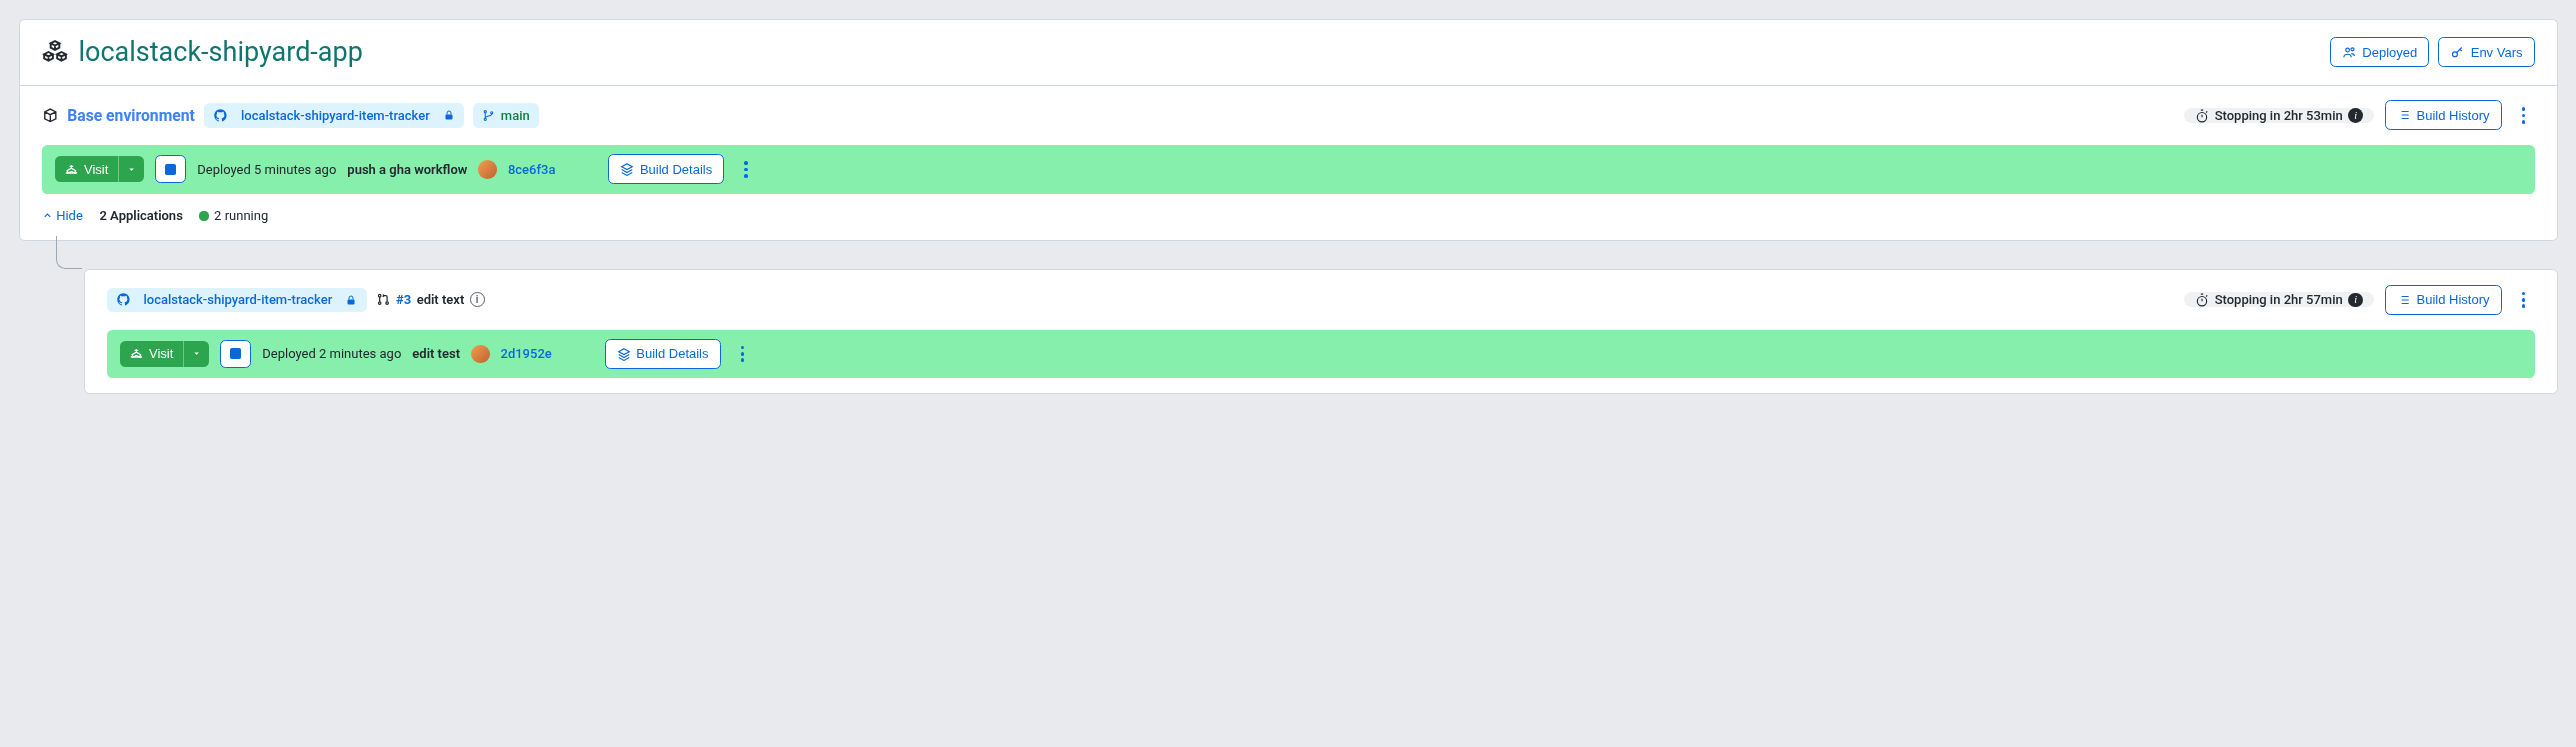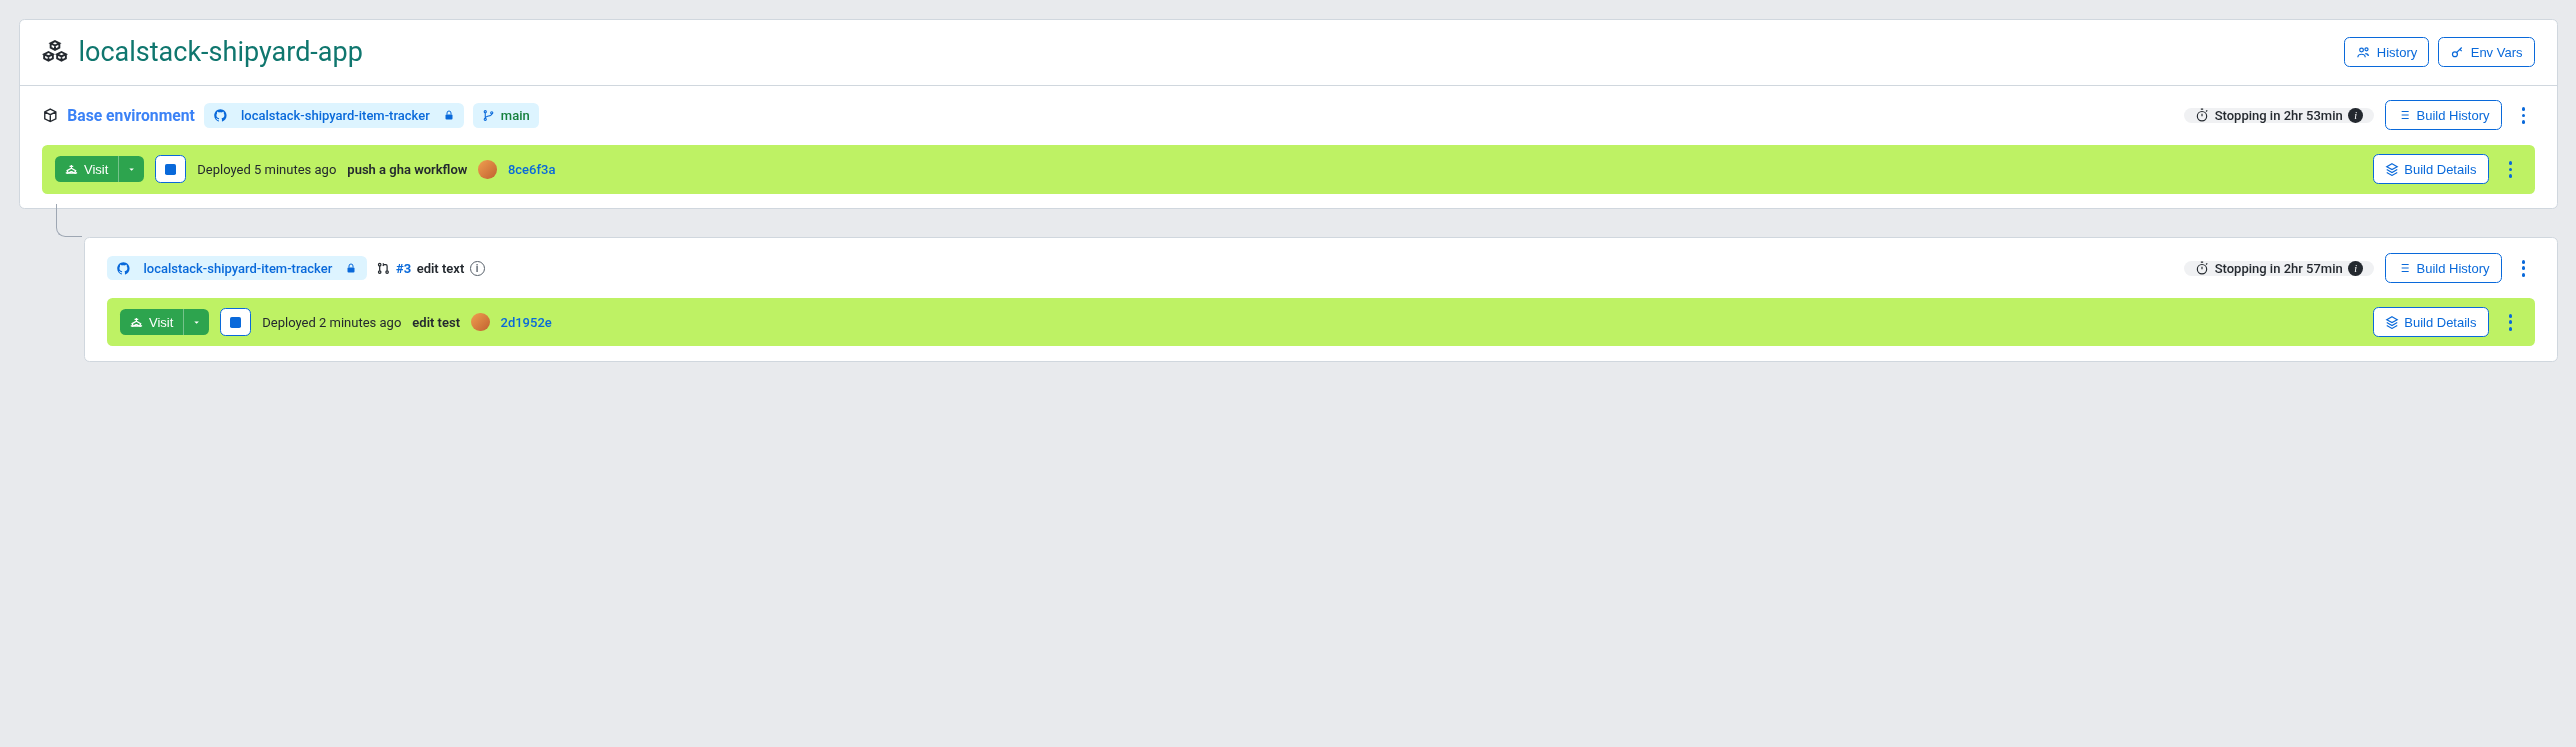--- a/index.html
+++ b/index.html
@@ -101,21 +101,21 @@
     align-items:center;justify-content:center;
     font-size:10.2px;color:#57606a;
   }
   .env-right {
     display: flex;
     align-items: center;
     gap: 11px;
   }
   .stopping-chip {
     display: inline-flex;
-    align-items: center;
+    align-items: flex-end;
     gap: 5.5px;
     background: #f0f1f3;
     color: #24292f;
     padding: 0 11px;
     border-radius: 922px;
     font-weight: 500;
   }
   .info-dark {
     display:inline-flex;
     width:14.8px;height:14.8px;
@@ -129,26 +129,27 @@
   }
   .kebab {
     width: 22px; height: 22px;
     display:flex;flex-direction:column;
     align-items:center;justify-content:center;
     gap:2.8px;cursor:pointer;
   }
   .kebab span{width:3.7px;height:3.7px;background:#0969da;border-radius:50%;}
   .deploy-row {
     margin: 0 22px 14.8px 22px;
-    background: #bef264;
+    background: #86efac;
     border-radius: 5.5px;
     padding: 9.2px 13px;
     display: flex;
     align-items: center;
-    justify-content: space-between;
+    justify-content: flex-start;
+    gap: 10px;
   }
   .deploy-left { display:flex; align-items:center; gap:11px; }
   .visit-group { display:flex; align-items:stretch; }
   .visit-btn {
     display:inline-flex;align-items:center;gap:5.5px;
     background:#2da44e;color:#fff;border:none;
     padding:5.5px 9.2px;font-weight:500;font-size:13px;
     border-radius:5.5px 0 0 5.5px;cursor:pointer;
   }
   .visit-caret {
@@ -218,21 +219,21 @@
       <span class="app-title">localstack-shipyard-app</span>
     </div>
     <div class="header-actions">
       <button class="btn-outline">
         <svg width="14.8" height="14.8" viewBox="0 0 24 24" fill="none" stroke="#0969da" stroke-width="2">
             <circle cx="9" cy="8" r="3"></circle>
             <path d="M3 20c0-3 3-5 6-5s6 2 6 5"></path>
             <circle cx="17" cy="7" r="2.5"></circle>
             <path d="M15 14c2 0 5 1 5 4"></path>
           </svg>
-        <span>History</span>
+        <span>Deployed</span>
       </button>
       <button class="btn-outline">
         <svg width="14.8" height="14.8" viewBox="0 0 24 24" fill="none" stroke="#0969da" stroke-width="2">
             <circle cx="8" cy="15" r="4"></circle>
             <path d="M11 12l8-8M16 7l3 3"></path>
           </svg>
         <span>Env Vars</span>
       </button>
     </div>
   </div>
@@ -317,20 +318,33 @@
         <span>Build Details</span>
       </button>
       <div class="kebab">
           <span></span>
           <span></span>
           <span></span>
         </div>
     </div>
   </div>
 
+  <div class="hide-row">
+    <span class="hide-link">
+      <svg width="11" height="11" viewBox="0 0 24 24" fill="none" stroke="#0969da" stroke-width="2.5">
+          <path d="M6 15l6-6 6 6"></path>
+        </svg>
+      <span>Hide</span>
+    </span>
+    <span class="apps-count">2 Applications</span>
+    <span class="running">
+      <span class="dot-green"></span>
+      <span>2 running</span>
+    </span>
+  </div>
 </div>
 
 <div class="connector">
   <div class="connector-line"></div>
 </div>
 
 <div class="sub-card">
   <div class="sub-env-header">
     <div class="env-left">
       <span class="repo-chip">

